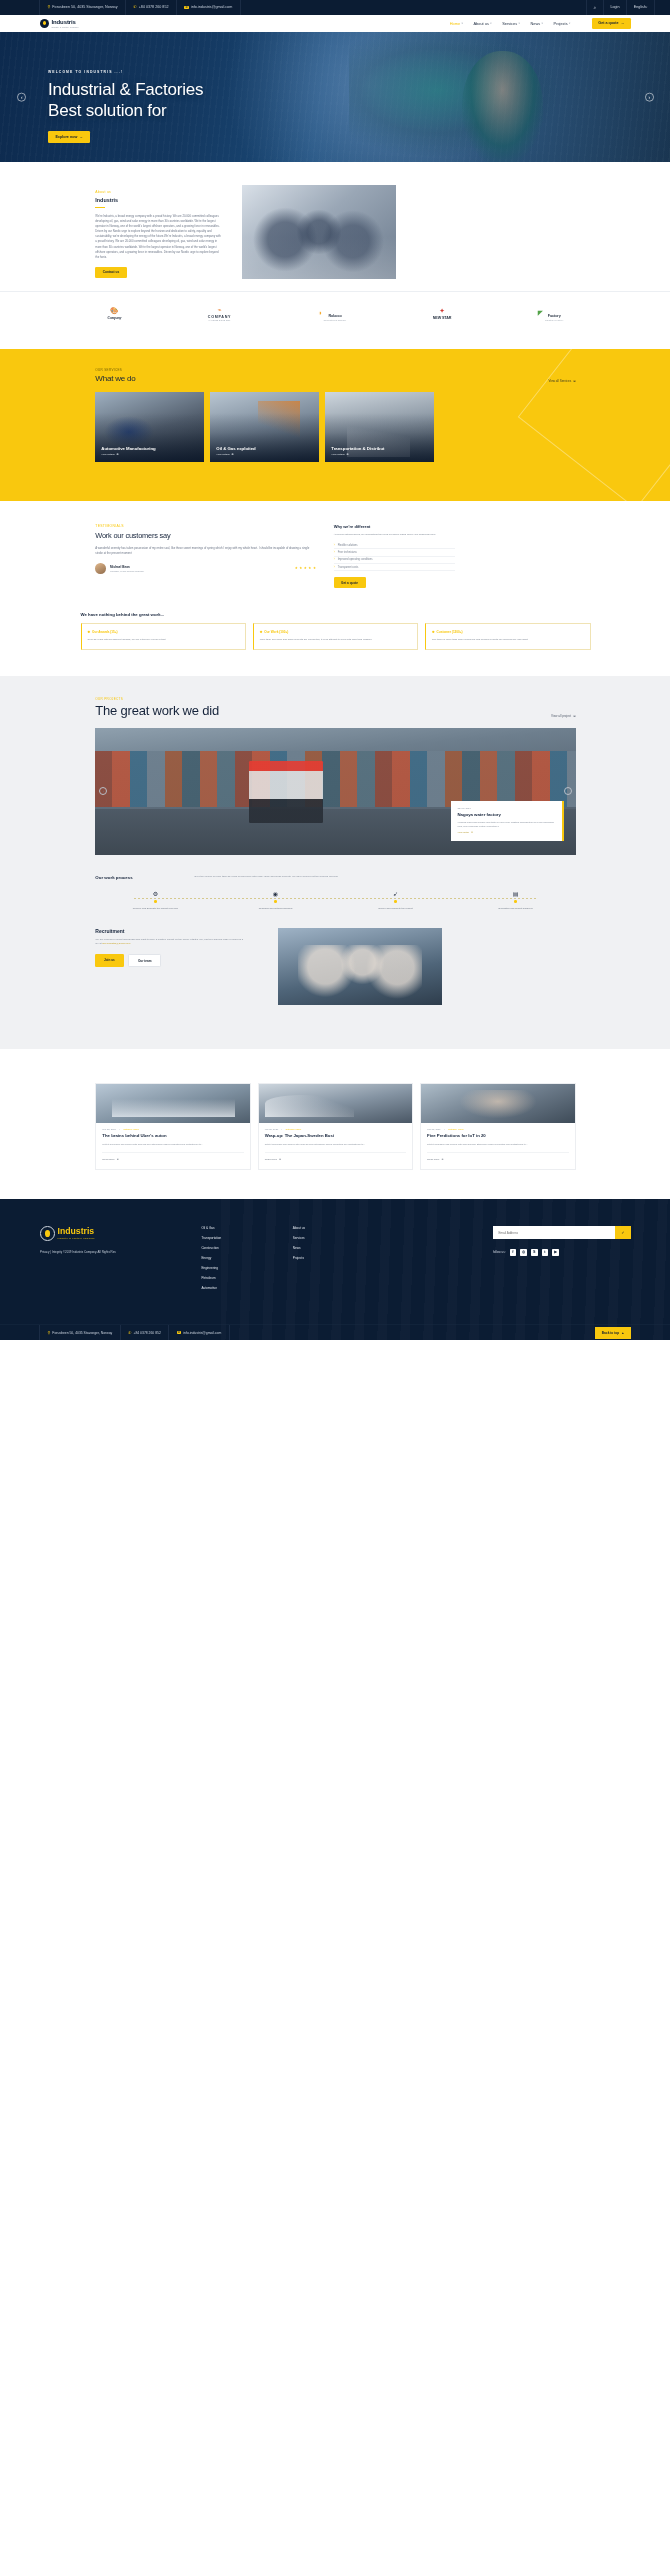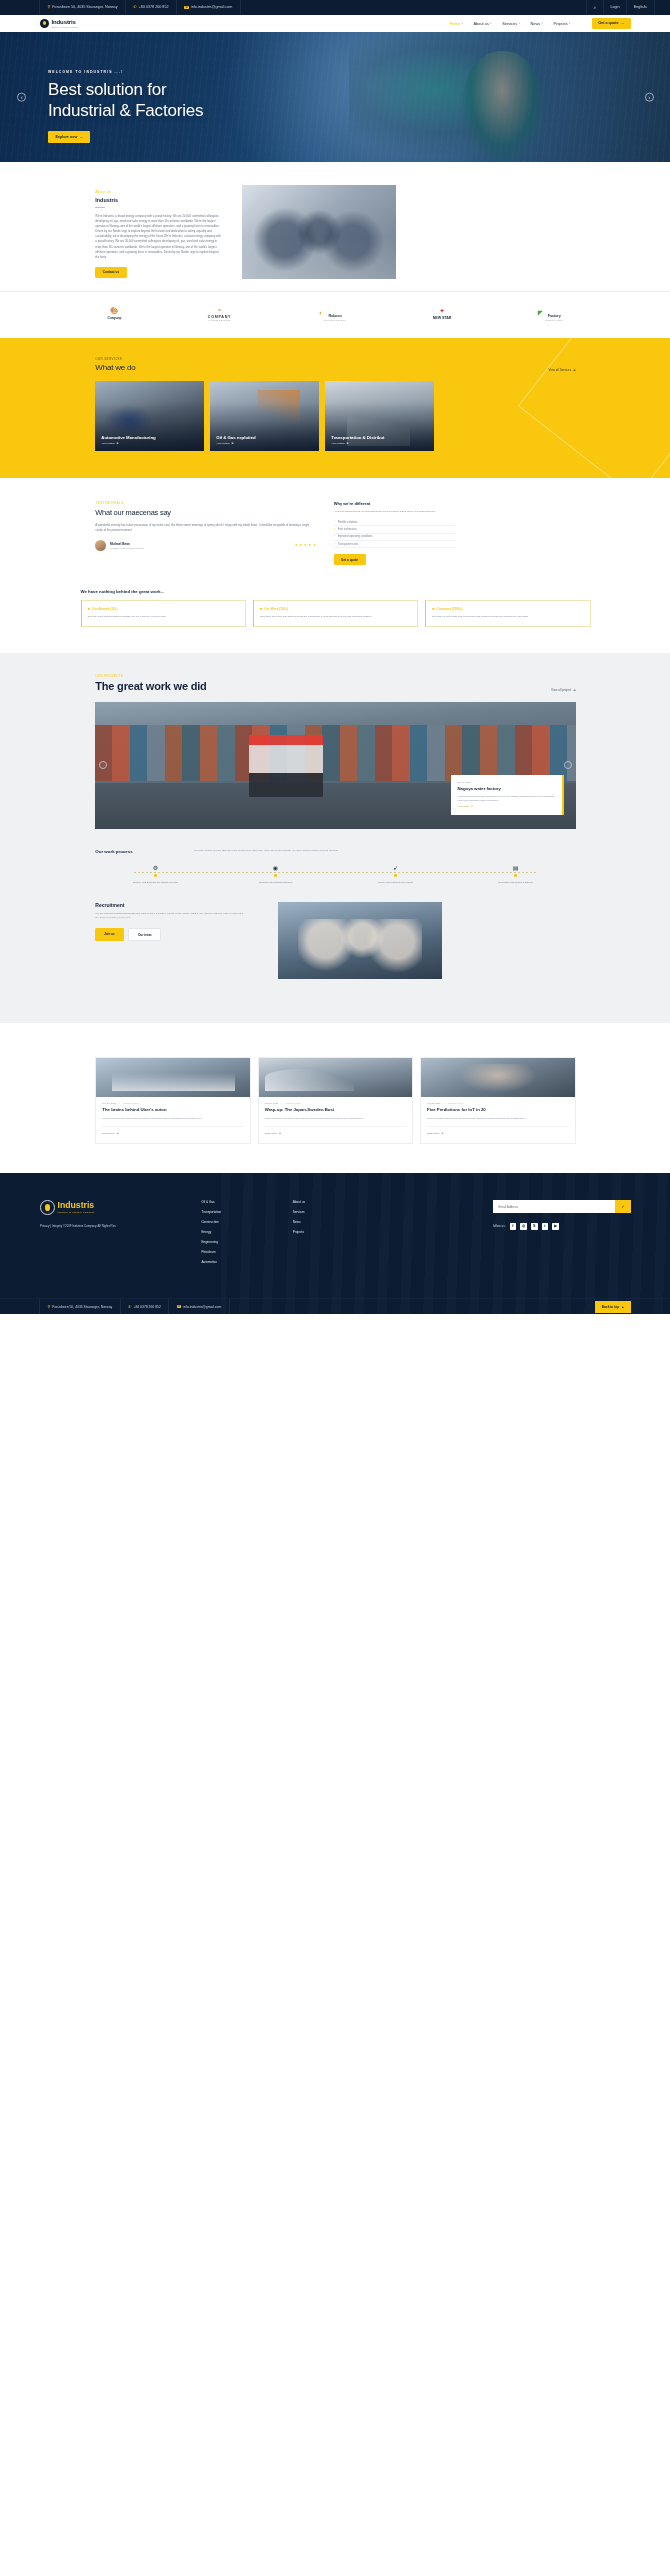--- a/index.html
+++ b/index.html
@@ -137,21 +137,21 @@
 
   
   .clients { border-top:0.7px solid #eceff3; padding: 14.8px 0 17.4px; }
   .clients-row { display:flex; justify-content:space-between; align-items:center; padding: 0 27px; }
   .client { text-align:center; opacity:.95; }
   .client-mark { font-size:6.7px; line-height:1; margin-bottom:1.3px; }
   .client-name { font-size:3.7px; font-weight:700; color:#1c2738; letter-spacing:-0.1px;}
   .client-tag { font-size:1.7px; color:#8b94a2; letter-spacing:0.2px;}
 
   
-  .whatwedo { background:#f9c80e; padding: 19px 0 4px; position:relative; overflow:hidden; }
+  .whatwedo { background:#f9c80e; padding: 19px 0 16px; position:relative; overflow:hidden;margin-top:11px; }
   .whatwedo::before{
     content:""; position:absolute; right:-27px; top:-20px; width:148px;height:148px;
     border:0.7px solid rgba(255,255,255,.35); transform:rotate(38deg);
   }
   .wwd-head { display:flex; align-items:flex-end; padding:0 14.8px; }
   .wwd-eyebrow { color:#7a6304; font-size:3.1px; letter-spacing:0.3px; margin-bottom:2px;}
   .wwd-title { font-size:8px; font-weight:400; color:#15233a; letter-spacing:-0.2px;}
   .wwd-link { margin-left:auto; font-size:3px; color:#3c3a22; display:flex;align-items:center;gap:2px; }
   .wwd-cards { display:flex; gap:6px; padding: 9.4px 14.8px 0; }
   .wwd-card { width:109px; height:70px; position:relative; overflow:hidden; }
@@ -195,21 +195,21 @@
   .feat-title { font-size:4.3px; font-weight:700; color:#15233a; margin-bottom:6px;}
   .feat-row { display:flex; gap:6.7px; }
   .feat-box { flex:1; border:0.7px solid #f0e3b4; border-left:1.3px solid #f9c80e; padding:6px 6px 7.4px; }
   .feat-h { color:#f9c80e; font-size:3.1px; font-weight:700; margin-bottom:3.4px; display:flex;align-items:center;gap:2px;}
   .feat-p { font-size:2.5px; line-height:1.8; color:#7e8794; }
 
   
   .projects { background:#f0f1f3; padding: 21.5px 0 20px; }
   .pj-head { display:flex; align-items:flex-end; padding: 0 14.8px; }
   .pj-eyebrow { color:#f9c80e; font-size:3.1px; letter-spacing:0.3px; margin-bottom:2px;}
-  .pj-title { font-size:11px; font-weight:700; color:#15233a; letter-spacing:-0.2px;}
+  .pj-title { font-size:13px; font-weight:400; color:#15233a; letter-spacing:-0.2px;}
   .pj-link { margin-left:auto; font-size:3px; color:#5b6472; display:flex;align-items:center;gap:2px;}
   .pj-stage { position:relative; margin: 9.4px 14.8px 0; }
   .pj-img { height:127px; position:relative; overflow:hidden;
      background:linear-gradient(175deg,#8fa0ae 0%,#6d7e8d 26%,#5b6a78 52%,#4d5a66 100%); }
   .pj-cont { position:absolute; inset:0; }
   .pj-cont::before{
     content:""; position:absolute; left:0; right:0; top:18%; height:44%;
     background: repeating-linear-gradient(90deg,
       #8d4a3c 0 17.4px, #b7563e 17.4px 35px, #3f6b86 35px 52px, #6d7f8e 52px 70px,
       #9a5a3e 70px 87px, #44606f 87px 105px, #a85c42 105px 122px, #56707e 122px 140px);
@@ -402,22 +402,22 @@
   </div>
 
   <div class="hero">
     <div class="hero-tex"></div>
     <div class="hero-person"></div>
     <div class="arrowbtn left">‹</div>
     <div class="arrowbtn right">›</div>
     <div class="hero-inner">
       <div class="hero-eyebrow">WELCOME TO INDUSTRIS ...!</div>
       <div class="hero-title">
+        <div>Industrial &amp; Factories</div>
         <div>Best solution for</div>
-        <div>Industrial &amp; Factories</div>
       </div>
       <div class="hero-btn">
         <span>Explore now</span>
         <span>→</span>
       </div>
     </div>
   </div>
 
   <div class="about">
     <div class="container">
@@ -521,21 +521,21 @@
       </div>
       <div style="height:23px"></div>
     </div>
   </div>
 
   <div class="testi">
     <div class="container">
       <div class="testi-row">
         <div class="testi-left">
           <div class="eyebrow">TESTIMONIALS</div>
-          <div class="testi-title">What our maecenas say</div>
+          <div class="testi-title">Work our customers say</div>
           <div class="testi-quote">A wonderful serenity has taken possession of my entire soul, like these sweet mornings of spring which I enjoy with my whole heart. I should be incapable of drawing a single stroke at the present moment</div>
           <div class="testi-person">
             <div class="avatar"></div>
             <div>
               <div class="tp-name">Michael Bean</div>
               <div class="tp-role">Manager, Fedor Techno company</div>
             </div>
             <div class="stars">★ ★ ★ ★ ★</div>
           </div>
         </div>

